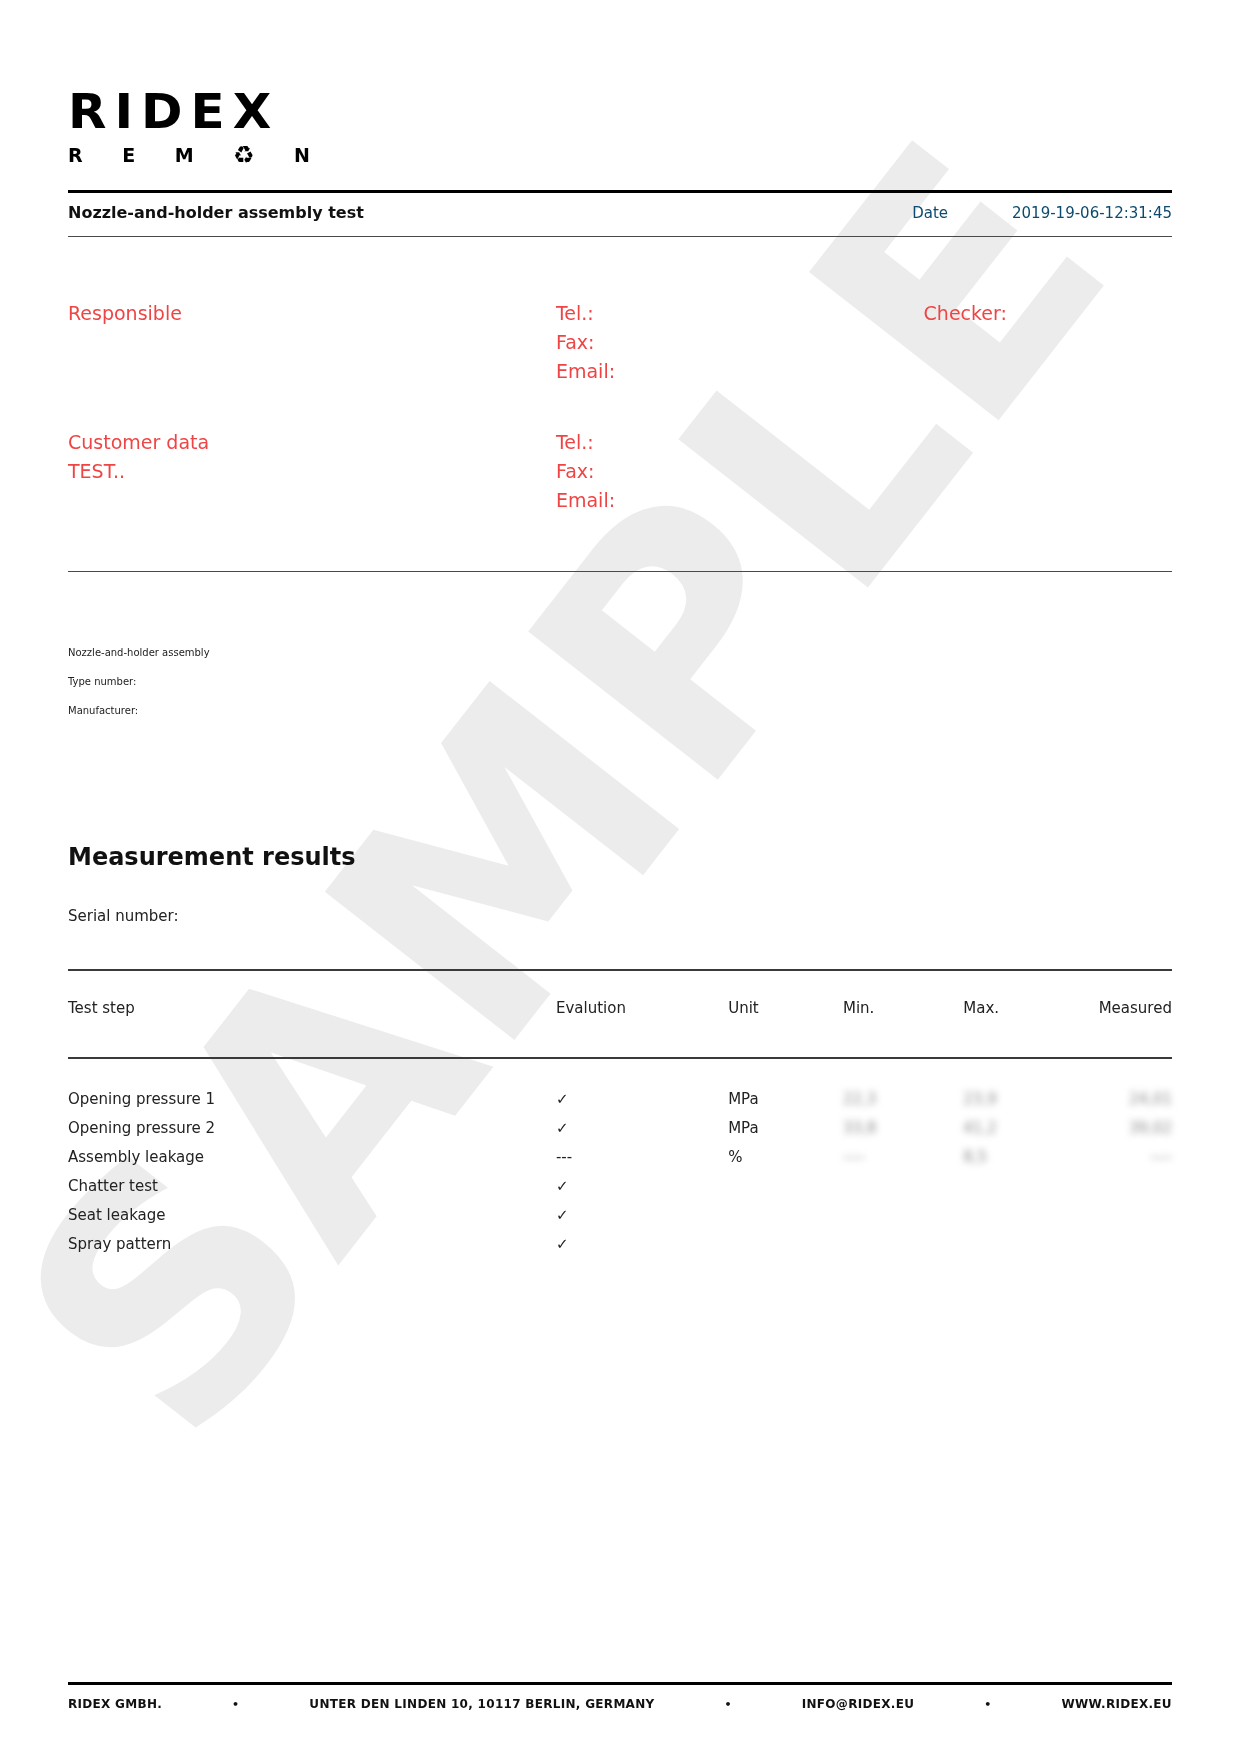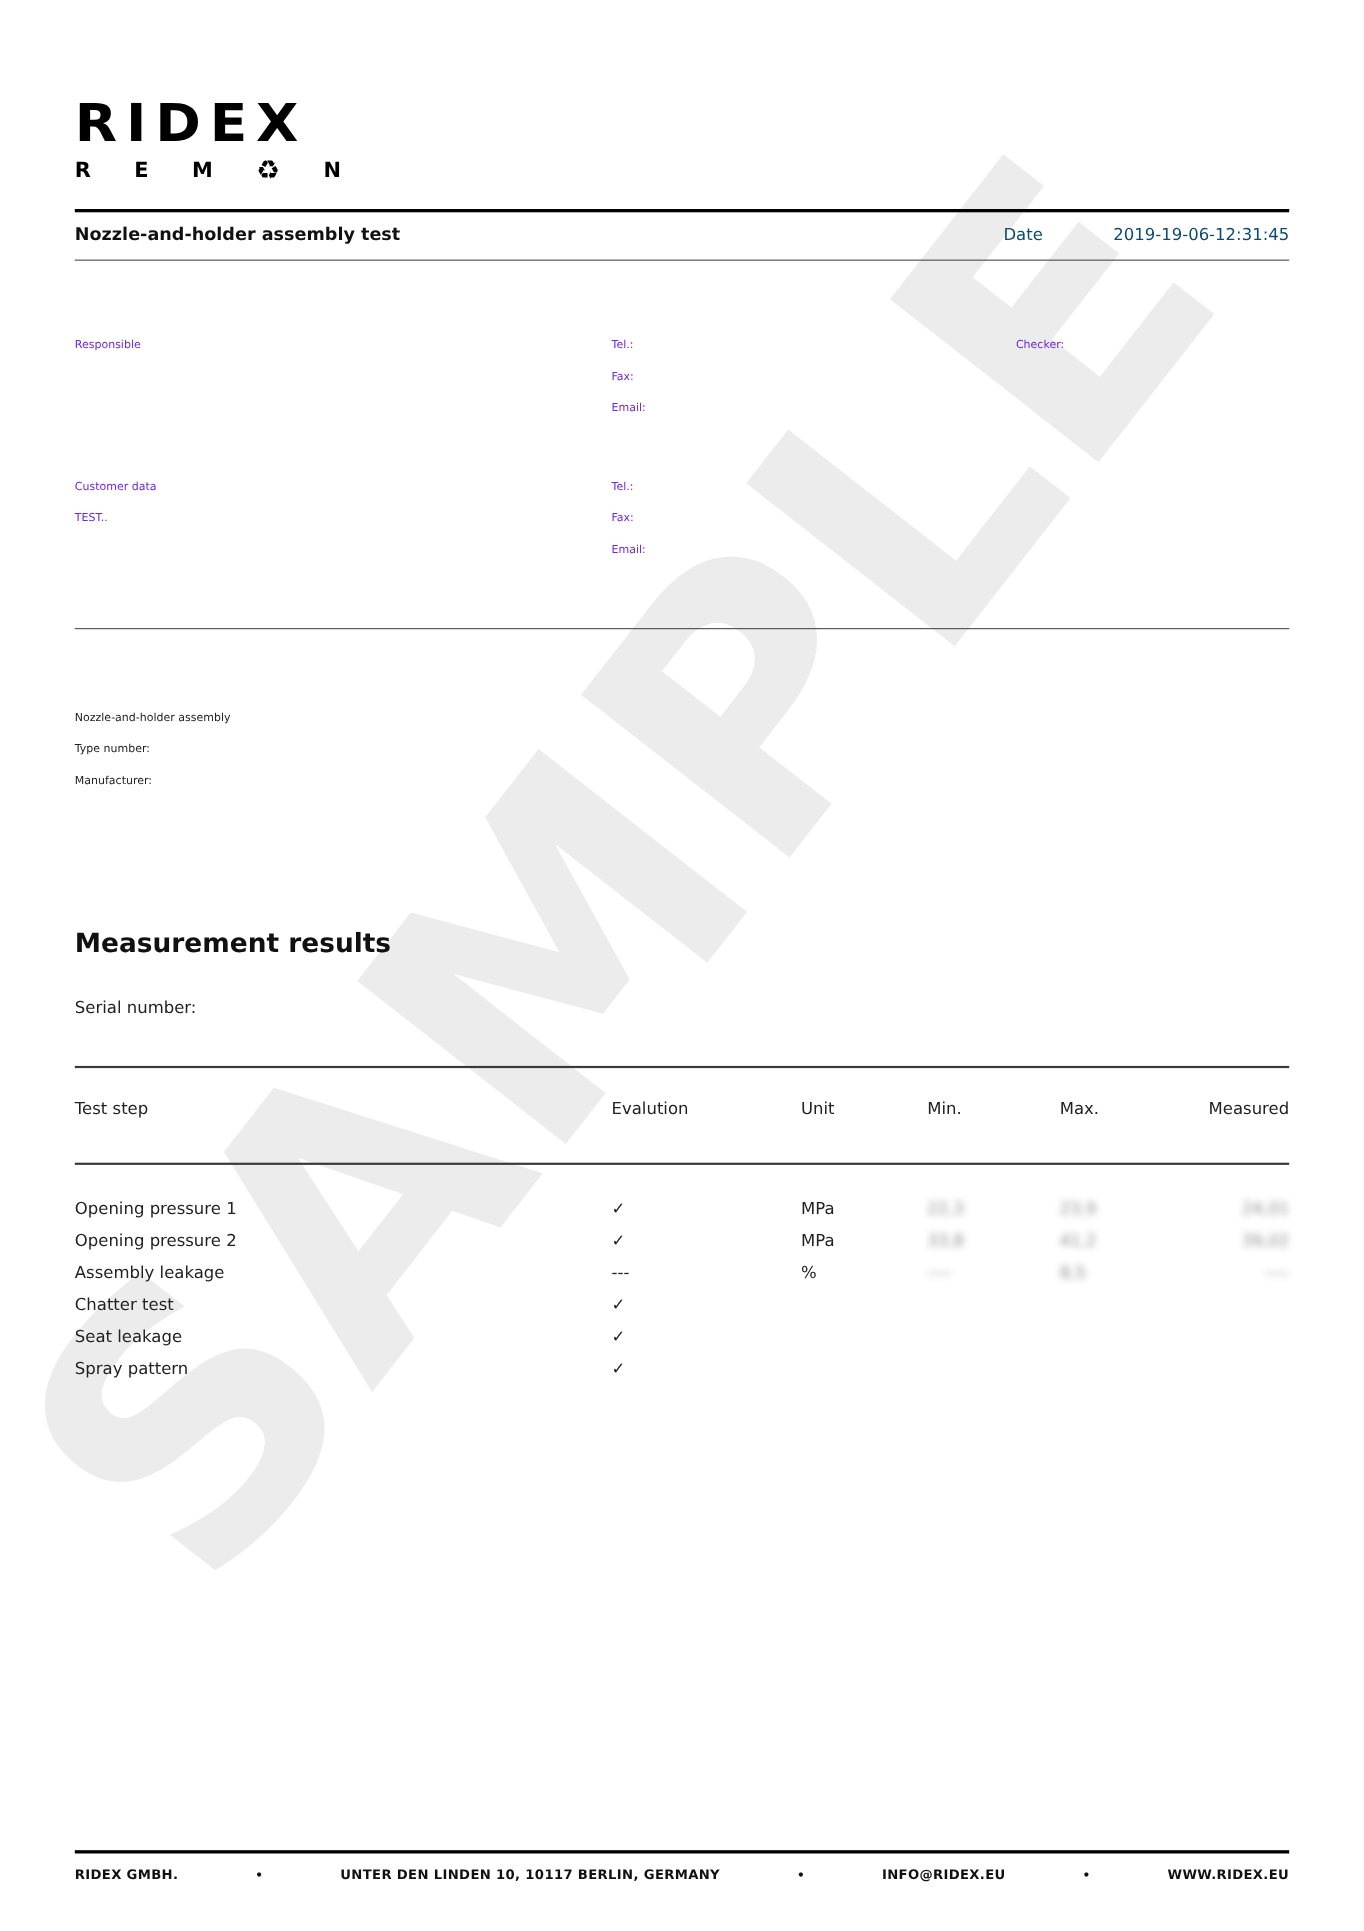--- a/index.html
+++ b/index.html
@@ -58,23 +58,23 @@
   .page-title { margin-top:38px; font-size:27px; font-weight:700; color:#111; }
   .subtitle-row { margin-top:10px; display:flex; justify-content:space-between; align-items:baseline; }
   .page-subtitle { font-size:16px; font-weight:700; color:#111; }
   .date-pair { display:flex; gap:64px; font-size:15px; color:#0c4a6e;text-align:right; }
 
   .hr-under-title { margin-top:14px; }
 
   .grid3 {
     display:grid;
     grid-template-columns:44.2% 33.3% 22.5%;
-    font-size:10px;
+    font-size:19px;
     line-height:29px;
-    color:#6d28d9;
+    color:#ef4444;
   }
   .grid3 .col { display:flex; flex-direction:column; }
   .sec-contacts { margin-top:62px; }
   .sec-customer { margin-top:42px; }
 
   .hr-after-customer { margin-top:56px; }
 
   .assembly-block { margin-top:66px; font-size:10px; line-height:29px; color:#222; }
 
   .section-heading { margin-top:118px; font-size:24px; font-weight:700; color:#111; }

